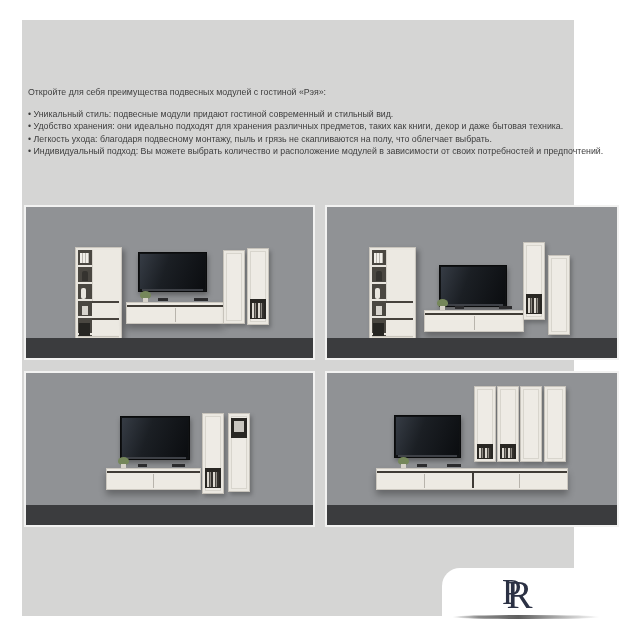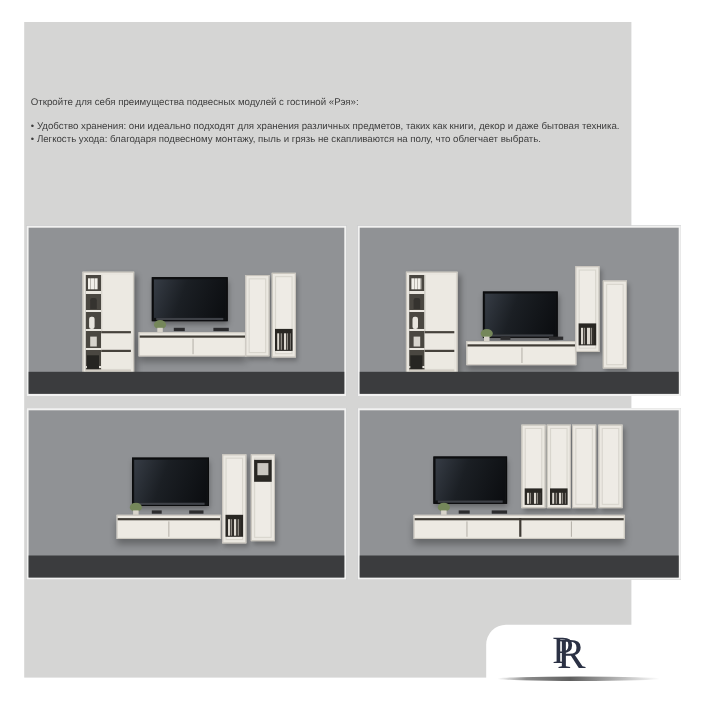--- a/index.html
+++ b/index.html
@@ -75,22 +75,24 @@
     background:linear-gradient(90deg,rgba(120,120,120,0) 0%,#8c8c8c 18%,#5f5f5f 45%,#a8a8a8 70%,rgba(160,160,160,0) 100%);
   }
 </style>
 </head>
 <body>
 
 <div class="canvas">
 
   <div class="intro-heading">Откройте для себя преимущества подвесных модулей с гостиной «Рэя»:</div>
   <div class="bullets">
+    <div class="bullet">• Уникальный стиль: подвесные модули придают гостиной современный и стильный вид.</div>
     <div class="bullet">• Удобство хранения: они идеально подходят для хранения различных предметов, таких как книги, декор и даже бытовая техника.</div>
     <div class="bullet">• Легкость ухода: благодаря подвесному монтажу, пыль и грязь не скапливаются на полу, что облегчает выбрать.</div>
+    <div class="bullet">• Индивидуальный подход: Вы можете выбрать количество и расположение модулей в зависимости от своих потребностей и предпочтений.</div>
   </div>
 
   <div class="panel" style="left:2px;top:185px;width:287px;height:151px;" aria-label="Вариант 1: шкаф-пенал с открытыми полками, телевизор, подвесная тумба и два подвесных шкафа">
     <div class="tallcab" style="left:49px;top:40px;">
       <div class="tc-shelves">
         <span class="sh-books"></span>
         <span class="sh-figurine"></span>
         <span class="sh-vase"></span>
         <span class="sh-cup"></span>
         <span class="sh-speaker"></span>

